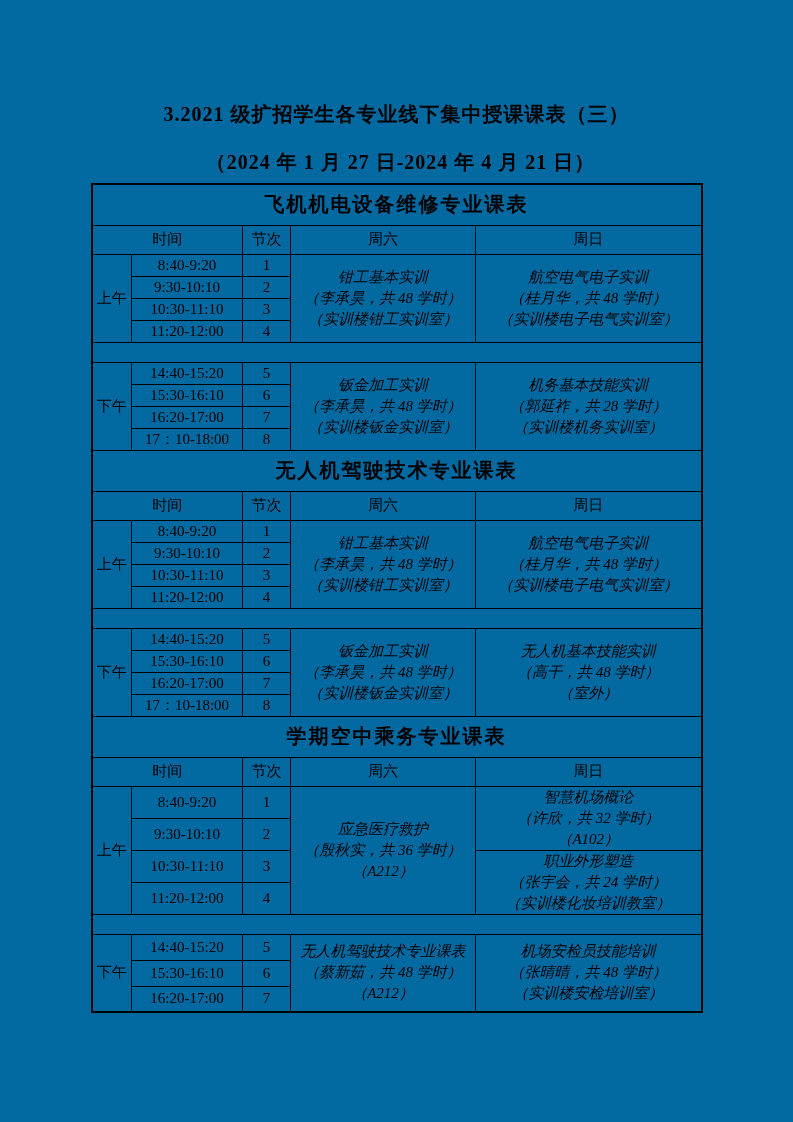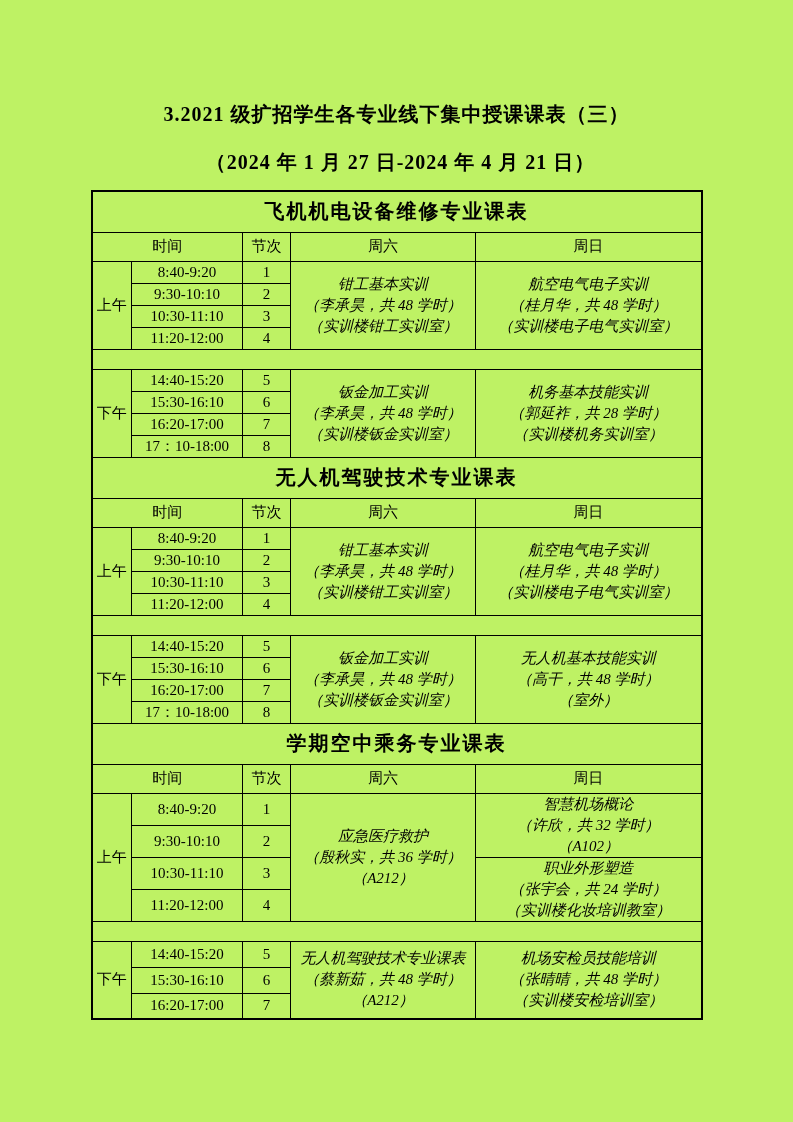--- a/index.html
+++ b/index.html
@@ -2,21 +2,21 @@
 <html><head>
 <meta charset="utf-8">
 <style>
   * { box-sizing: border-box; }
   html, body { margin: 0; padding: 0; background: #ffffff; }
   .page {
     position: relative;
     width: 793px;
     height: 1122px;
     margin: 0 auto;
-    background: #bef264;
+    background: #0369a1;
     font-family: "Liberation Serif", "DejaVu Serif", serif;
     color: #000000;
     padding-top: 100px;
   }
   .doc-title {
     margin: 0;
     text-align: center;
     font-size: 20px;
     font-weight: bold;
     line-height: 28px;
@@ -26,21 +26,21 @@
     margin: 20px 0 0 0;
     text-align: center;
     font-size: 20px;
     font-weight: bold;
     line-height: 28px;
     letter-spacing: 1px;
     padding-left: 8px;
   }
   table.schedule {
     width: 610px;
-    margin: 14px auto 0 auto;
+    margin: 7px auto 0 auto;
     border-collapse: collapse;
     table-layout: fixed;
     border: 2px solid #000;
   }
   table.schedule td {
     border: 1px solid #000;
     text-align: center;
     vertical-align: middle;
     font-size: 15px;
     padding: 0 2px;

